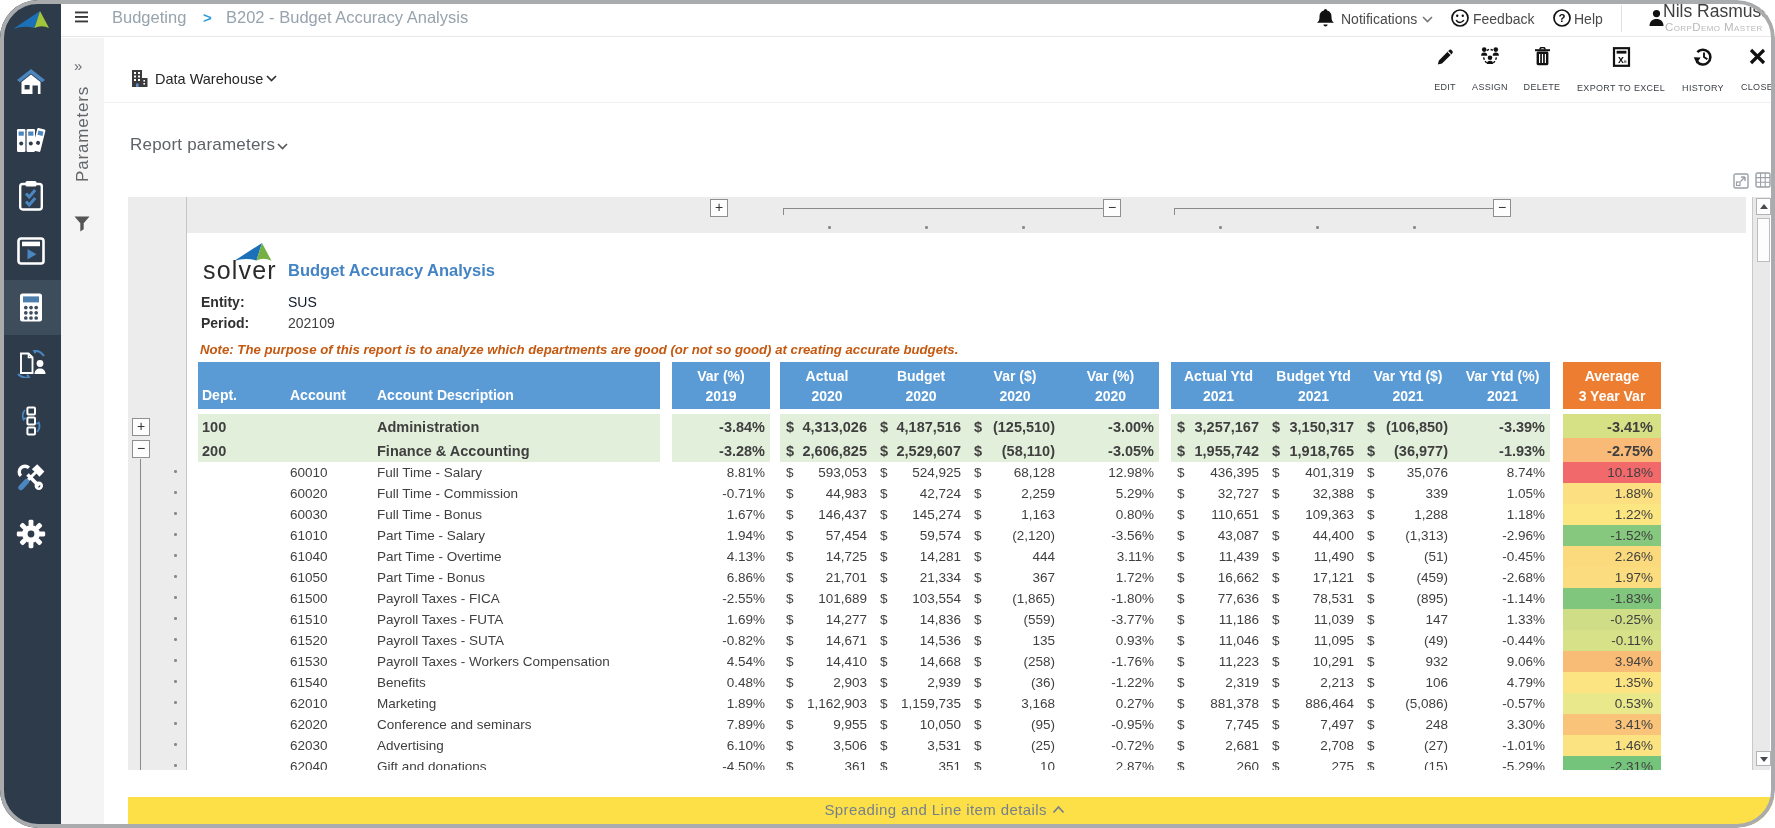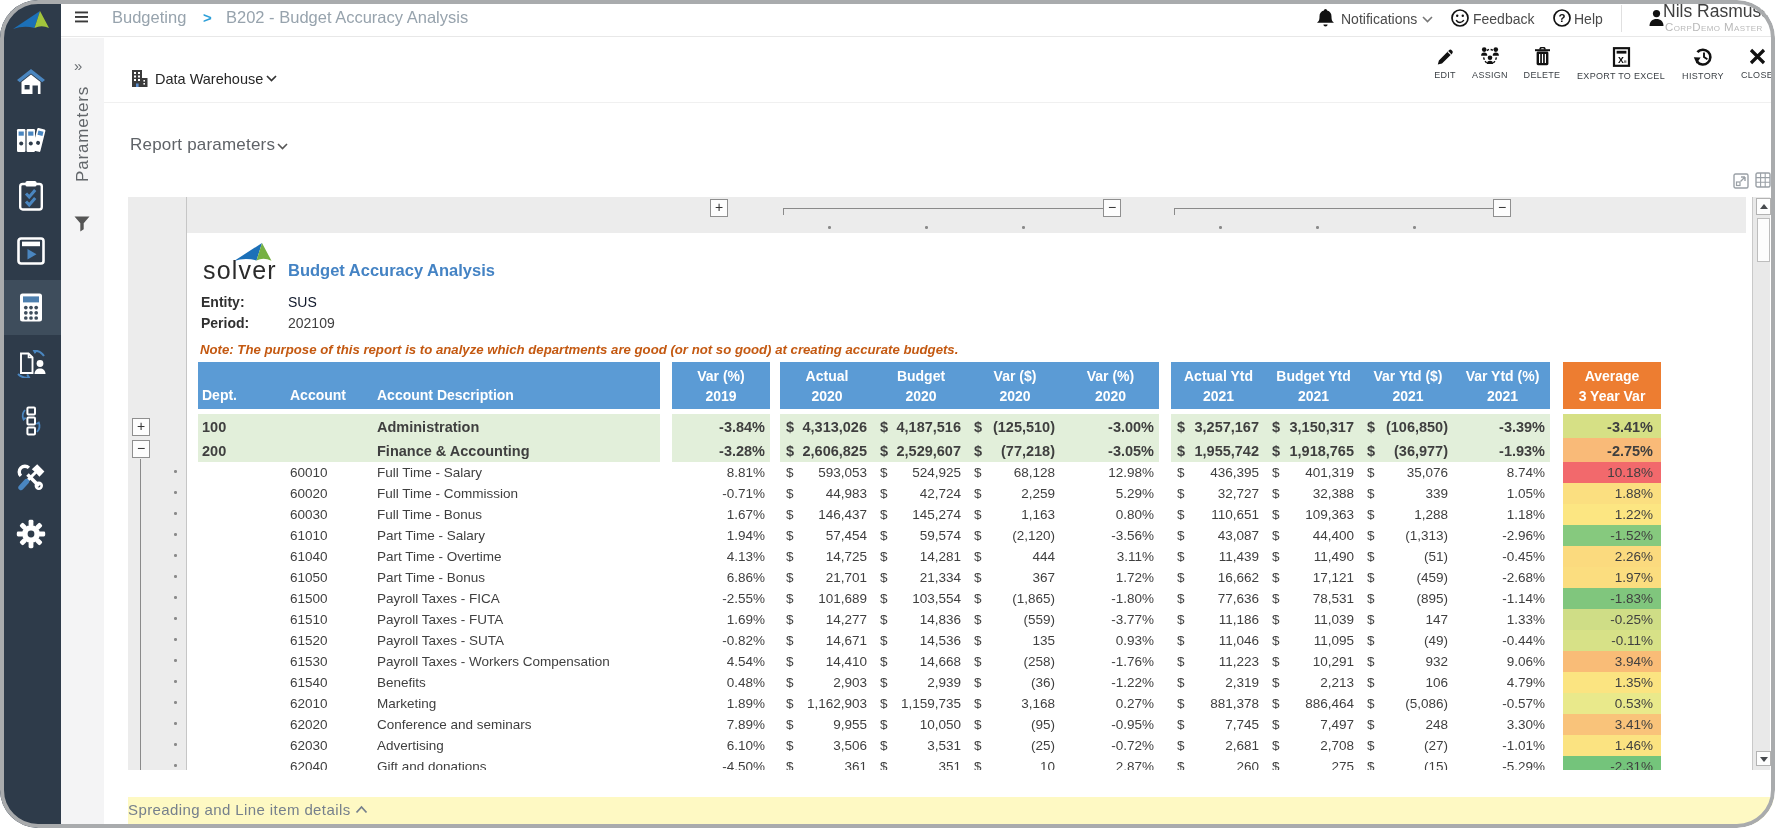--- a/index.html
+++ b/index.html
@@ -12,35 +12,35 @@
 .sic{position:absolute;left:0;width:61px;text-align:center}
 
 #tb{position:absolute;left:61px;top:0;right:0;height:37px;background:#fff;border-bottom:1px solid #e8e8e8}
 .crumb{position:absolute;top:8px;font-size:16.5px;color:#97a3ad}
 .tbt{position:absolute;top:11px;font-size:14px;color:#4a4a4a}
 
 #ps{position:absolute;left:61px;top:38px;bottom:0;width:43px;background:#f4f4f5}
 #ps .vt{position:absolute;left:50%;top:48px;transform:translateX(-50%);writing-mode:vertical-rl;transform:translateX(-50%) rotate(180deg);font-size:17px;color:#62666a;letter-spacing:.8px}
 
 .actbtn{position:absolute;top:47px;width:110px;text-align:center}
-.actbtn .lb{display:block;font-size:9px;letter-spacing:.3px;color:#3a3f44;white-space:nowrap}
+.actbtn .lb{display:block;margin-top:12px;font-size:9px;letter-spacing:.3px;color:#3a3f44;white-space:nowrap}
 
 #strip{position:absolute;left:128px;top:197px;width:1618px;height:37px;background:#ececec;border-bottom:1px solid #b3b3b3}
 #gut{position:absolute;left:128px;top:197px;width:59px;height:573px;background:#ececec;border-right:1px solid #c6c6c6}
 #grid{position:absolute;left:187px;top:233px;width:1565px;height:537px;background:#fff;overflow:hidden}
 .obox{position:absolute;width:18px;height:18px;background:#fdfdfd;border:1px solid #8f8f8f;color:#333;font-size:14px;line-height:15px;text-align:center;font-weight:400}
 .odot{position:absolute;width:2.5px;height:2.5px;border-radius:50%;background:#8a8a8a}
 .oline{position:absolute;background:#8a8a8a}
 
 #vsb{position:absolute;left:1752px;top:197px;width:18px;height:573px;background:#e9e9e9;border-left:1px solid #c9c9c9}
 
 #tabbar{position:absolute;left:128px;top:770px;width:1643px;height:27px;background:#e9e9e9;border-top:1px solid #b5b5b5}
 #sheet{position:absolute;left:107px;top:0px;width:71px;height:26px;background:#fcfcfc;border:1px solid #c0c0c0;border-bottom:3px solid #217346;color:#217346;font-weight:700;font-size:13px;text-align:center;line-height:22px}
 
-#bbar{position:absolute;left:128px;top:797px;width:1647px;height:27px;background:#fef9c3;color:#76808c;font-size:15px;letter-spacing:.4px;text-align:left;line-height:26px;padding-right:14px}
+#bbar{position:absolute;left:128px;top:797px;width:1647px;height:27px;background:#fde047;color:#76808c;font-size:15px;letter-spacing:.4px;text-align:center;line-height:26px;padding-right:14px}
 
 .sbtn{position:absolute;background:#fdfdfd;border:1px solid #b3b3b3}
 .tri{position:absolute;width:0;height:0}
 
 #rep{position:absolute;left:0;top:0;width:1565px;height:537px;font-size:13.5px;color:#3f3f3f}
 .hdr{position:absolute;background:#5b9bd5;color:#fff;font-weight:700;font-size:14px}
 .hcell{position:absolute;text-align:center;line-height:20px}
 .row{position:absolute;left:0;width:1463px}
 .cell{position:absolute;top:0;height:100%;white-space:nowrap}
 .m{display:flex;justify-content:space-between;padding:0 7px 0 6px}
@@ -387,21 +387,21 @@
 <div class="cell m a20">
               <span>$</span>
               <span>2,606,825</span>
             </div>
 <div class="cell m b20">
               <span>$</span>
               <span>2,529,607</span>
             </div>
 <div class="cell m vd20">
               <span>$</span>
-              <span>(77,218)</span>
+              <span>(58,110)</span>
             </div>
 <div class="cell pct vp20">-3.05%</div>
 <div class="cell m a21">
               <span>$</span>
               <span>1,955,742</span>
             </div>
 <div class="cell m b21">
               <span>$</span>
               <span>1,918,765</span>
             </div>

